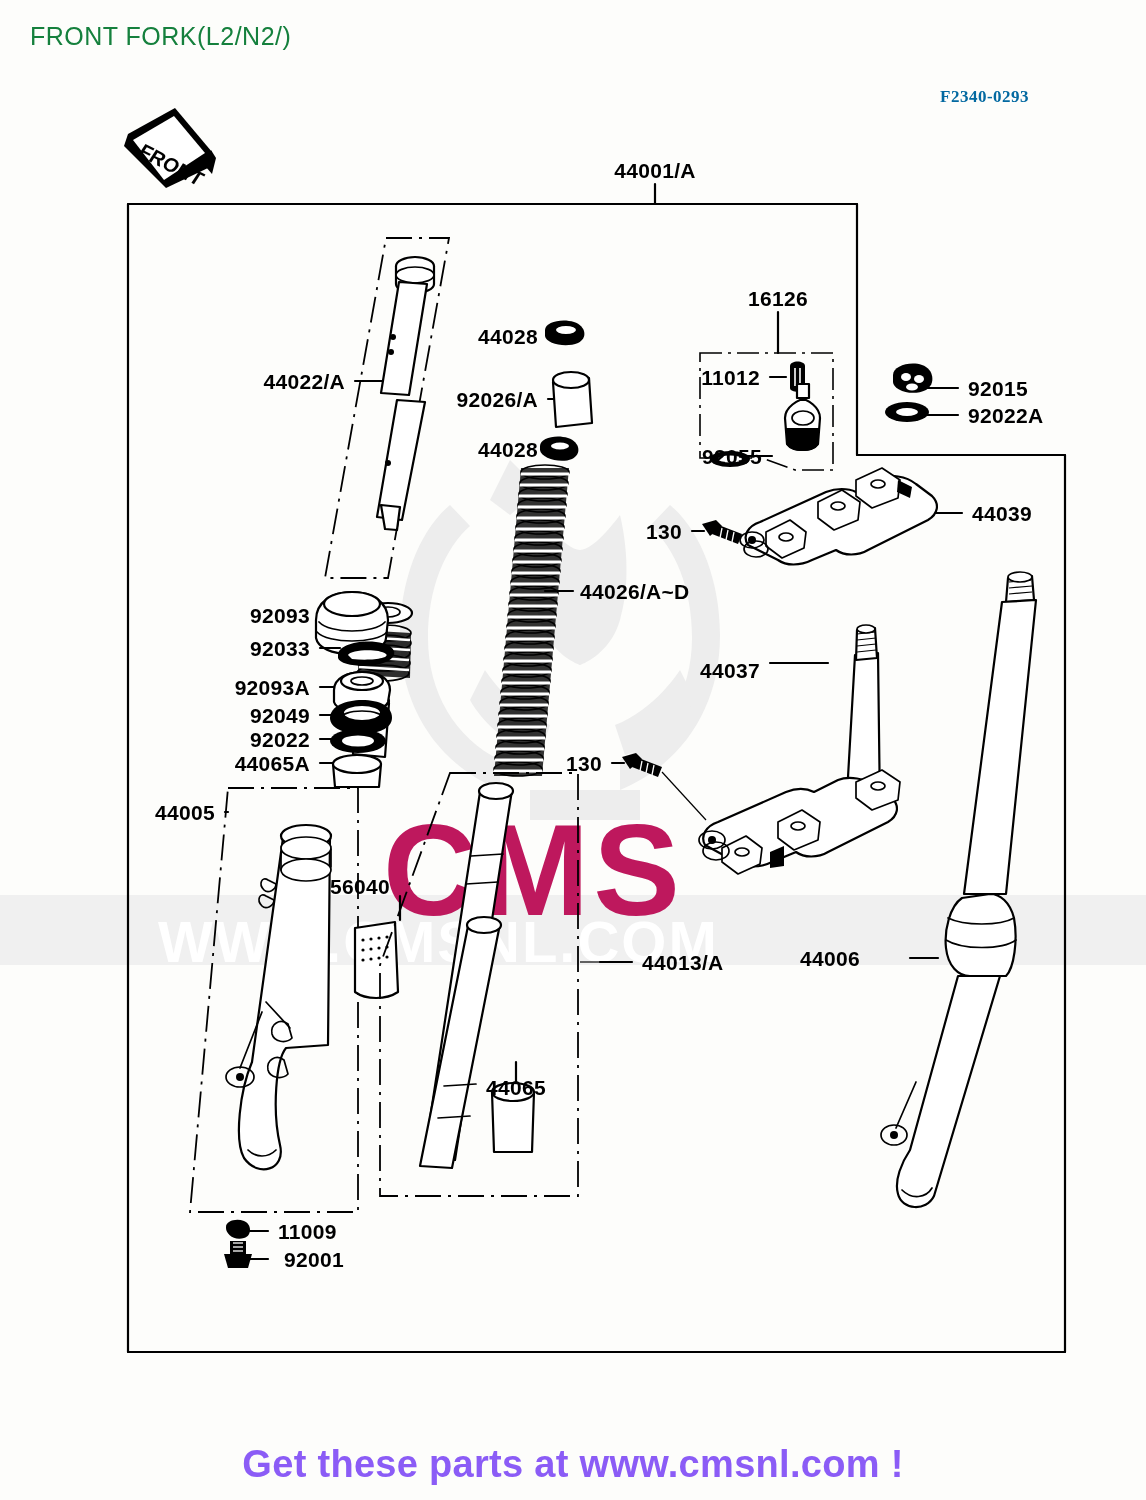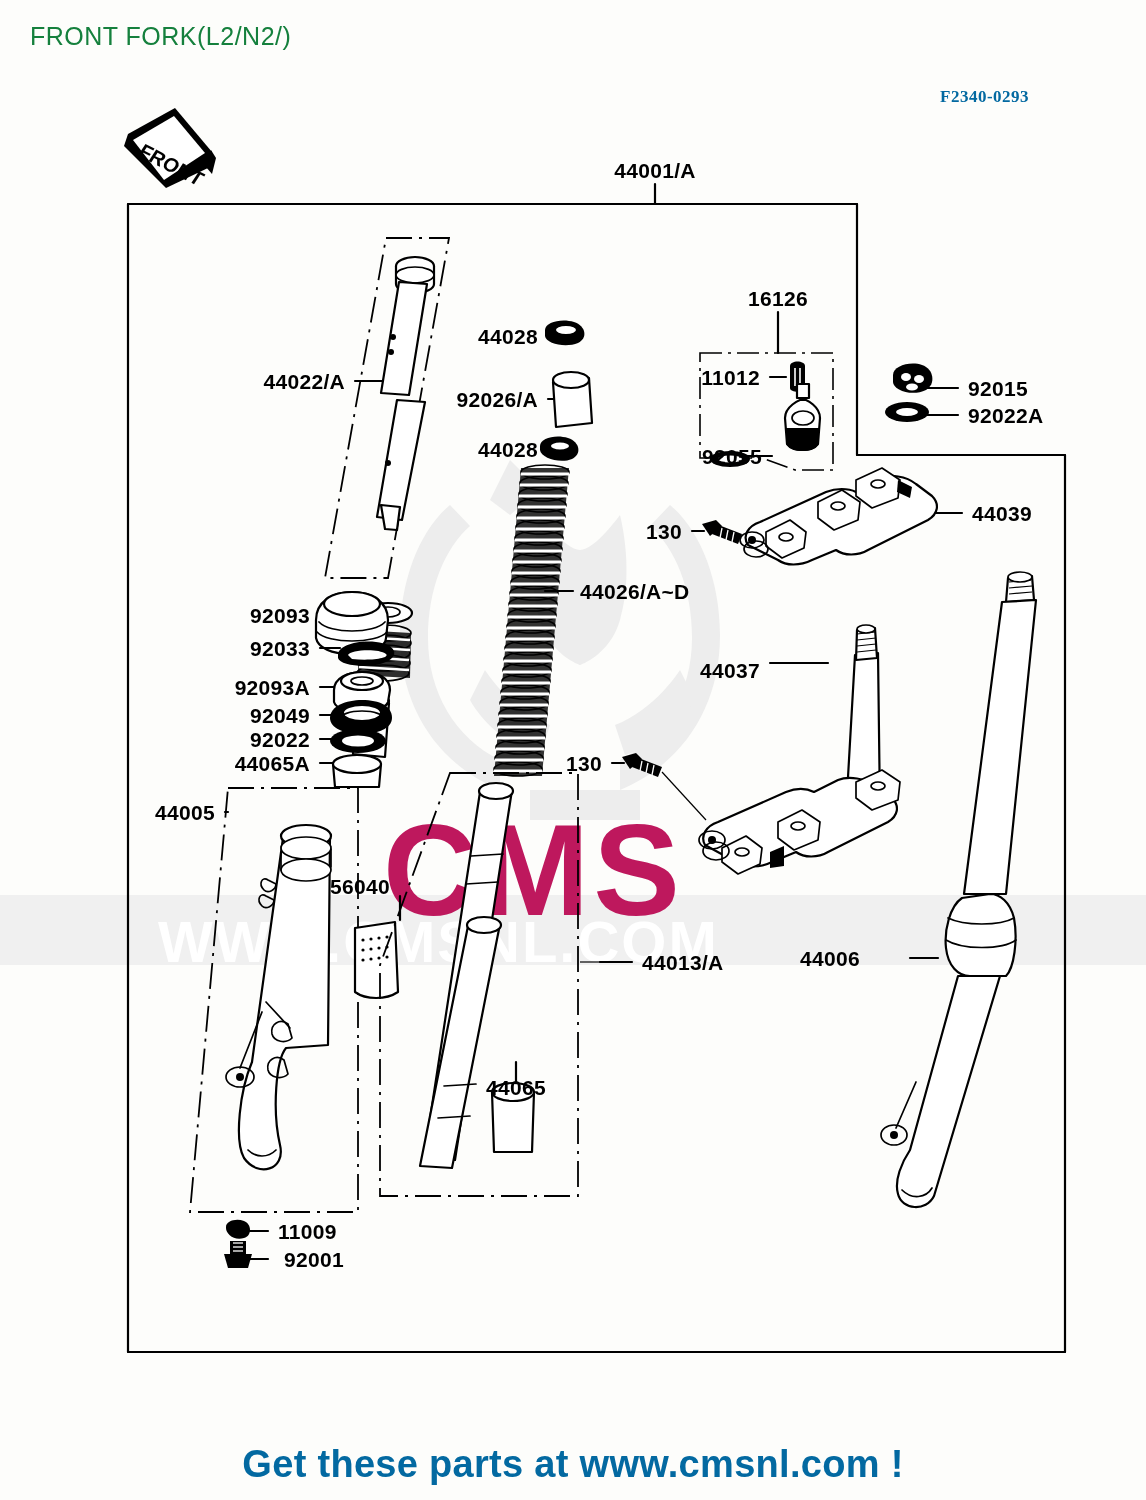--- a/index.html
+++ b/index.html
@@ -12,21 +12,21 @@
     font-size:25px;color:#15803d;letter-spacing:.5px;
     font-family:"Liberation Sans",sans-serif;font-weight:400;
   }
   #diagram-code{
     position:absolute;left:940px;top:87px;
     font-size:17px;color:#0369a1;font-weight:600;
     font-family:"Liberation Serif","DejaVu Serif",serif;letter-spacing:.5px;
   }
   #footer-promo{
     position:absolute;left:0;right:0;top:1443px;text-align:center;
-    font-size:38px;color:#0369a1;font-weight:700;letter-spacing:.3px;
+    font-size:38px;color:#8b5cf6;font-weight:700;letter-spacing:.3px;
     font-family:"Liberation Sans",sans-serif;
   }
 
   
   #diagram-canvas{position:absolute;left:0;top:0;width:1146px;height:1420px;}
   #diagram-canvas svg{position:absolute;left:0;top:0;}
 
   
   .callout{
     position:absolute;

